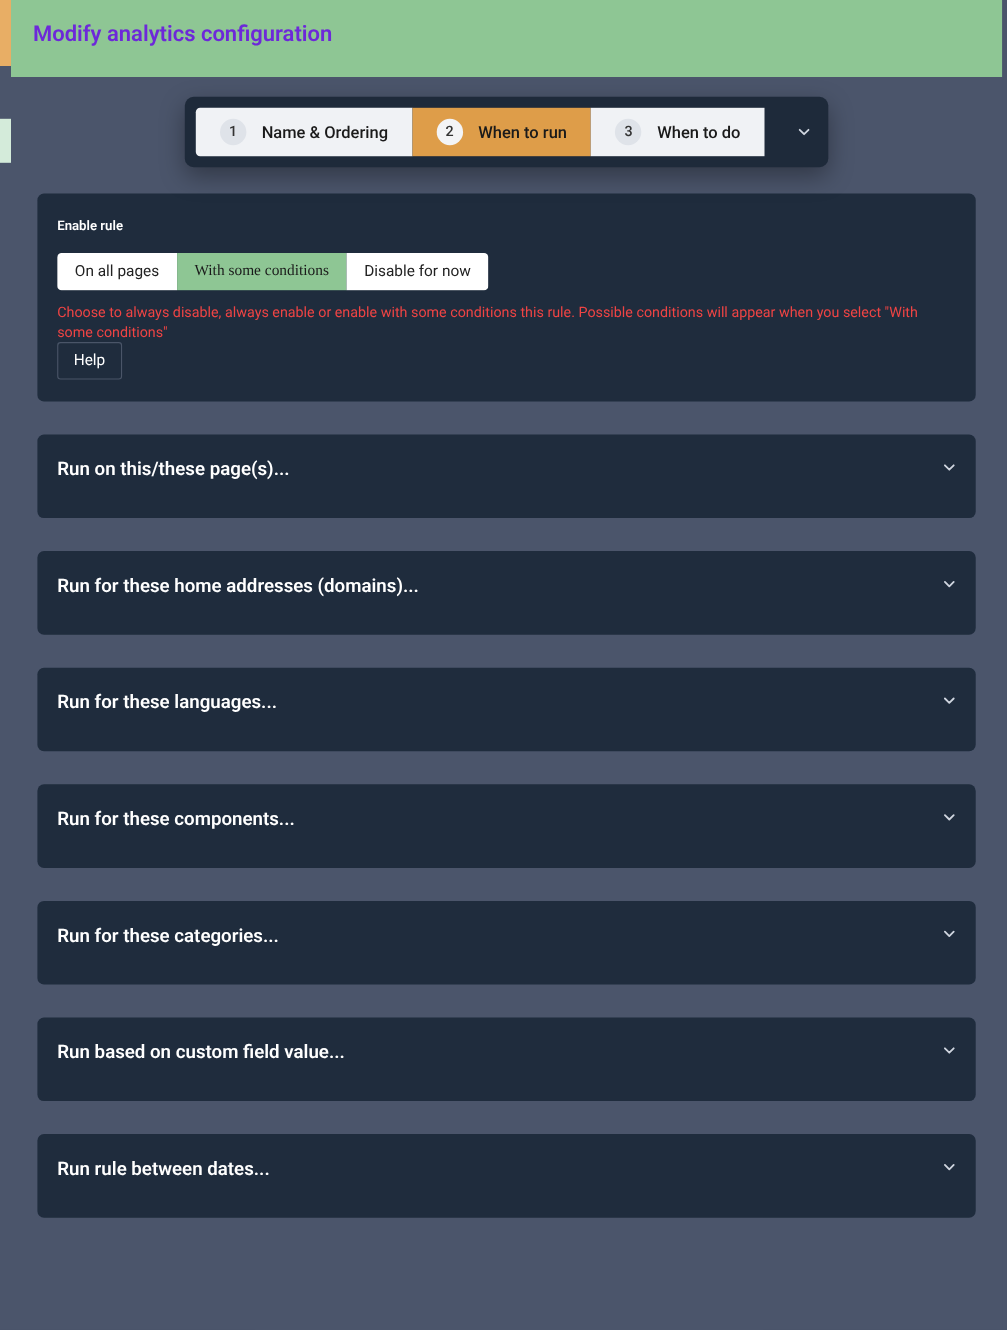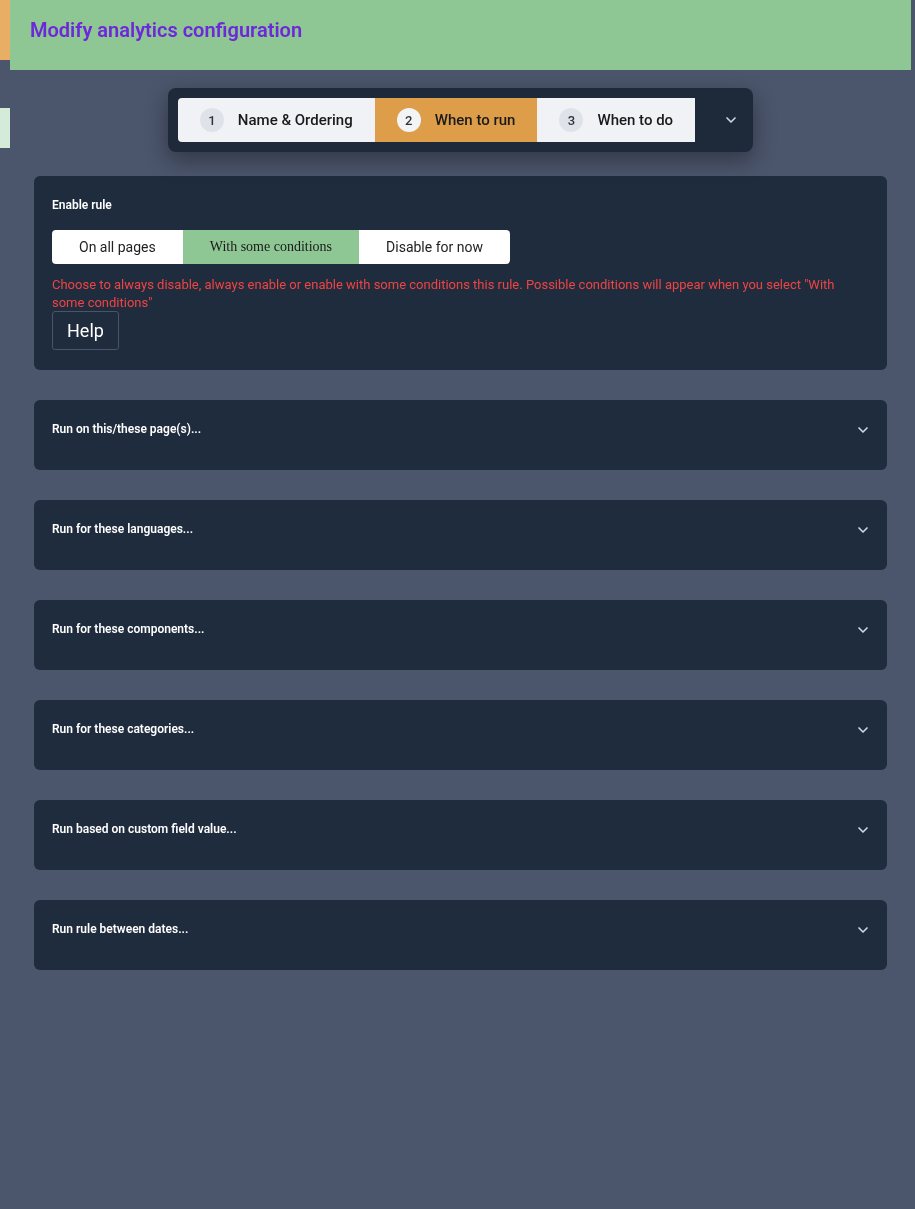--- a/index.html
+++ b/index.html
@@ -103,21 +103,21 @@
     margin-bottom: 18px;
   }
   .seg {
     display: inline-flex;
     border-radius: 4px;
     overflow: hidden;
     margin-bottom: 12px;
   }
   .seg button {
     border: none;
-    padding: 9px 27px;
+    padding: 9px 16px;
     font-size: 14px;
     background: #ffffff;
     color: #222;
     cursor: pointer;
     font-family: inherit;
   }
   .seg button.sel {
     background: #8ec694;
     color: #1a1a1a;
     font-family: Liberation Serif, serif;
@@ -127,36 +127,36 @@
     color: #ef4444;
     line-height: 1.35;
   }
   .help-btn {
     display: inline-block;
     border: 1px solid #4a5568;
     background: transparent;
     color: #fff;
     padding: 8px 14px;
     border-radius: 3px;
-    font-size: 18px;
+    font-size: 14px;
     cursor: pointer;
     font-family: inherit;
   }
 
   .accordion {
     position: relative;
     background: #1f2c3d;
     border-radius: 6px;
     margin: 0 24px 30px 24px;
     padding: 22px 50px 34px 18px;
     color: #fff;
     cursor: pointer;
   }
   .accordion h3 {
-    font-size: 12px;
+    font-size: 17px;
     font-weight: 600;
   }
   .accordion .chev {
     position: absolute;
     right: 16px;
     top: 22px;
     color: #cfd5df;
   }
 
   .chev svg { width: 16px; height: 16px; display: block; }
@@ -215,20 +215,28 @@
 
       <div class="accordion">
         <h3>Run on this/these page(s)...</h3>
         <span class="chev">
           <svg viewBox="0 0 24 24" fill="none" stroke="currentColor" stroke-width="2.5" stroke-linecap="round" stroke-linejoin="round">
               <polyline points="6 9 12 15 18 9"></polyline>
             </svg>
         </span>
       </div>
 
+      <div class="accordion">
+        <h3>Run for these home addresses (domains)...</h3>
+        <span class="chev">
+          <svg viewBox="0 0 24 24" fill="none" stroke="currentColor" stroke-width="2.5" stroke-linecap="round" stroke-linejoin="round">
+              <polyline points="6 9 12 15 18 9"></polyline>
+            </svg>
+        </span>
+      </div>
 
       <div class="accordion">
         <h3>Run for these languages...</h3>
         <span class="chev">
           <svg viewBox="0 0 24 24" fill="none" stroke="currentColor" stroke-width="2.5" stroke-linecap="round" stroke-linejoin="round">
               <polyline points="6 9 12 15 18 9"></polyline>
             </svg>
         </span>
       </div>
 

